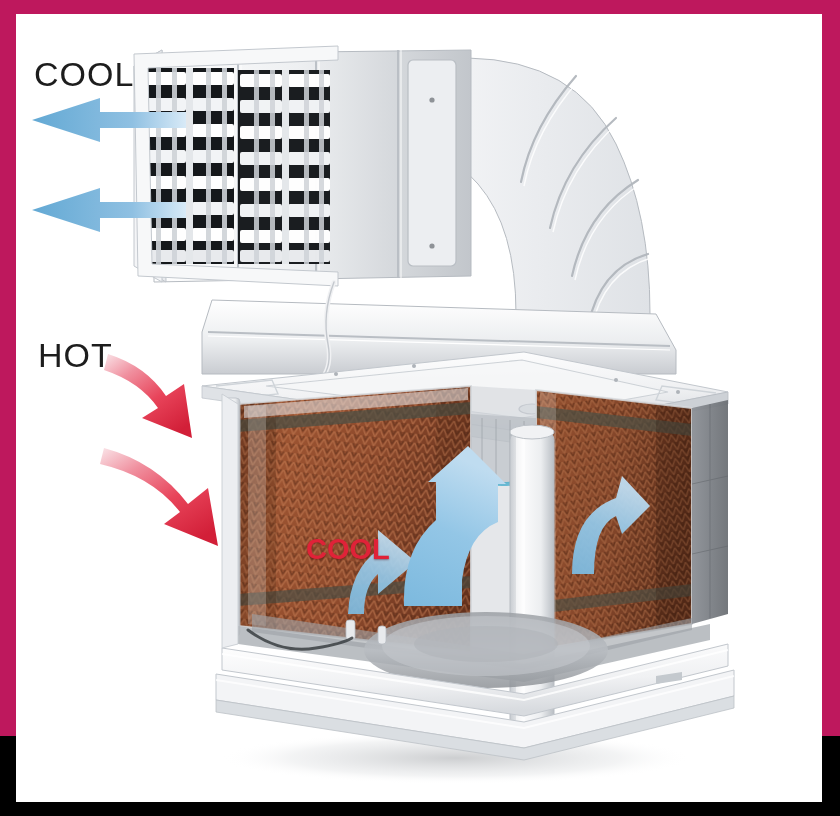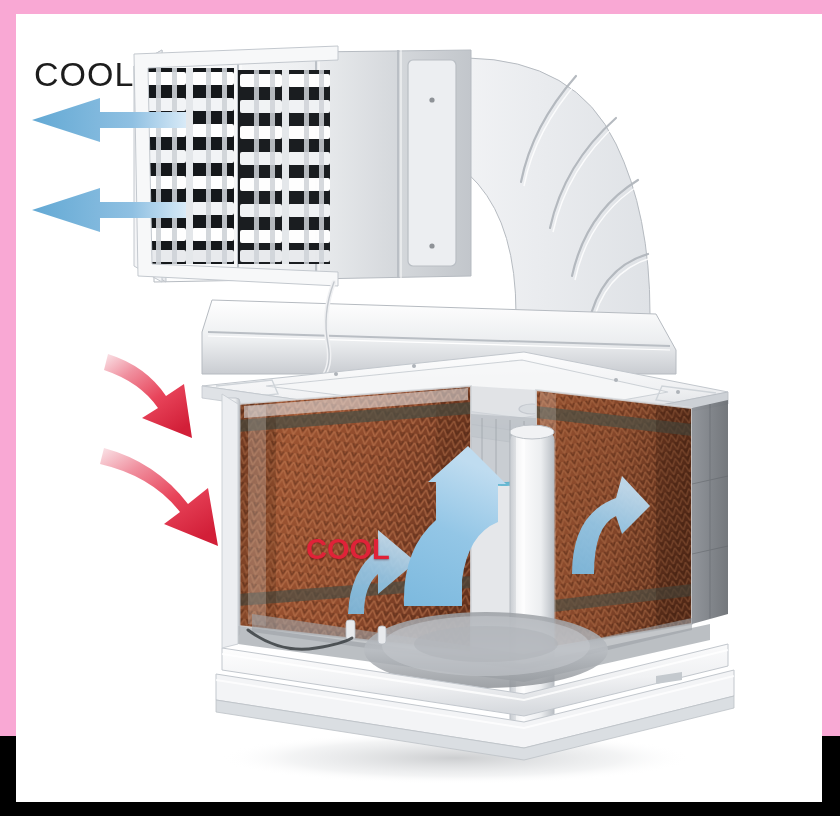--- a/index.html
+++ b/index.html
@@ -2,21 +2,21 @@
 <html><head>
 <meta charset="utf-8">
 <title>Evaporative Air Cooler Airflow Diagram</title>
 <style>
   html,body{margin:0;padding:0;background:#000;}
   body{
     width:840px;height:816px;overflow:hidden;
     font-family:"Liberation Sans","DejaVu Sans",sans-serif;
   }
   #frame{
-    position:relative;width:840px;height:736px;background:#f9a8d4;text-decoration:underline;
+    position:relative;width:840px;height:736px;background:#be185d;text-decoration:underline;
   }
   
   #canvas{
     position:absolute;left:16px;top:14px;width:806px;height:788px;
     background:#ffffff;overflow:hidden;
   }
   .lbl{
     position:absolute;color:#1d1d1d;font-size:34px;letter-spacing:1px;
     font-weight:400;white-space:nowrap;
   }
@@ -387,16 +387,17 @@
         <path d="M92,340 Q130,352 150,382 L168,370 L176,424 L126,404 L142,394
                  Q124,368 88,356 Z" fill="url(#gRedArrow)"></path>
       </g>
       <g>
         <path d="M88,434 Q140,448 172,490 L192,474 L202,532 L148,510 L164,498
                  Q136,462 84,450 Z" fill="url(#gRedArrow)"></path>
       </g>
     </svg>
 
     <div class="lbl" id="label-cool">COOL</div>
+    <div class="lbl" id="label-hot">HOT</div>
     <div id="label-cool-inner">COOL</div>
 
   </div>
 </div>
 
 </body></html>

